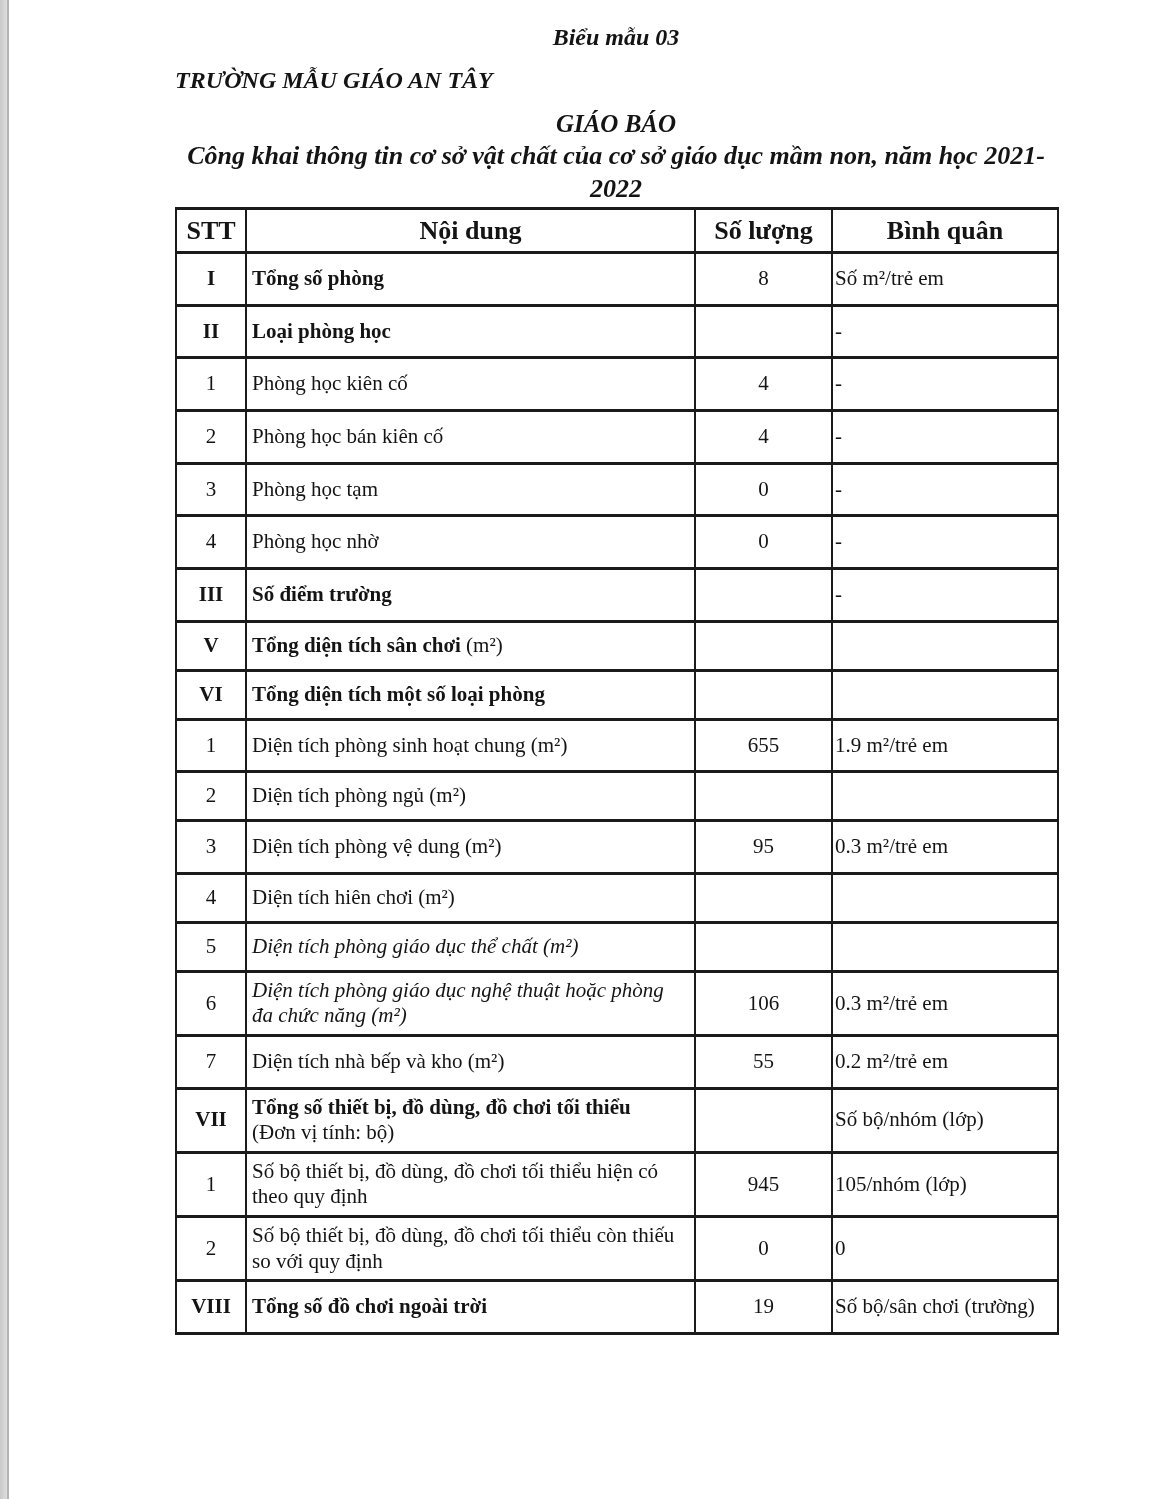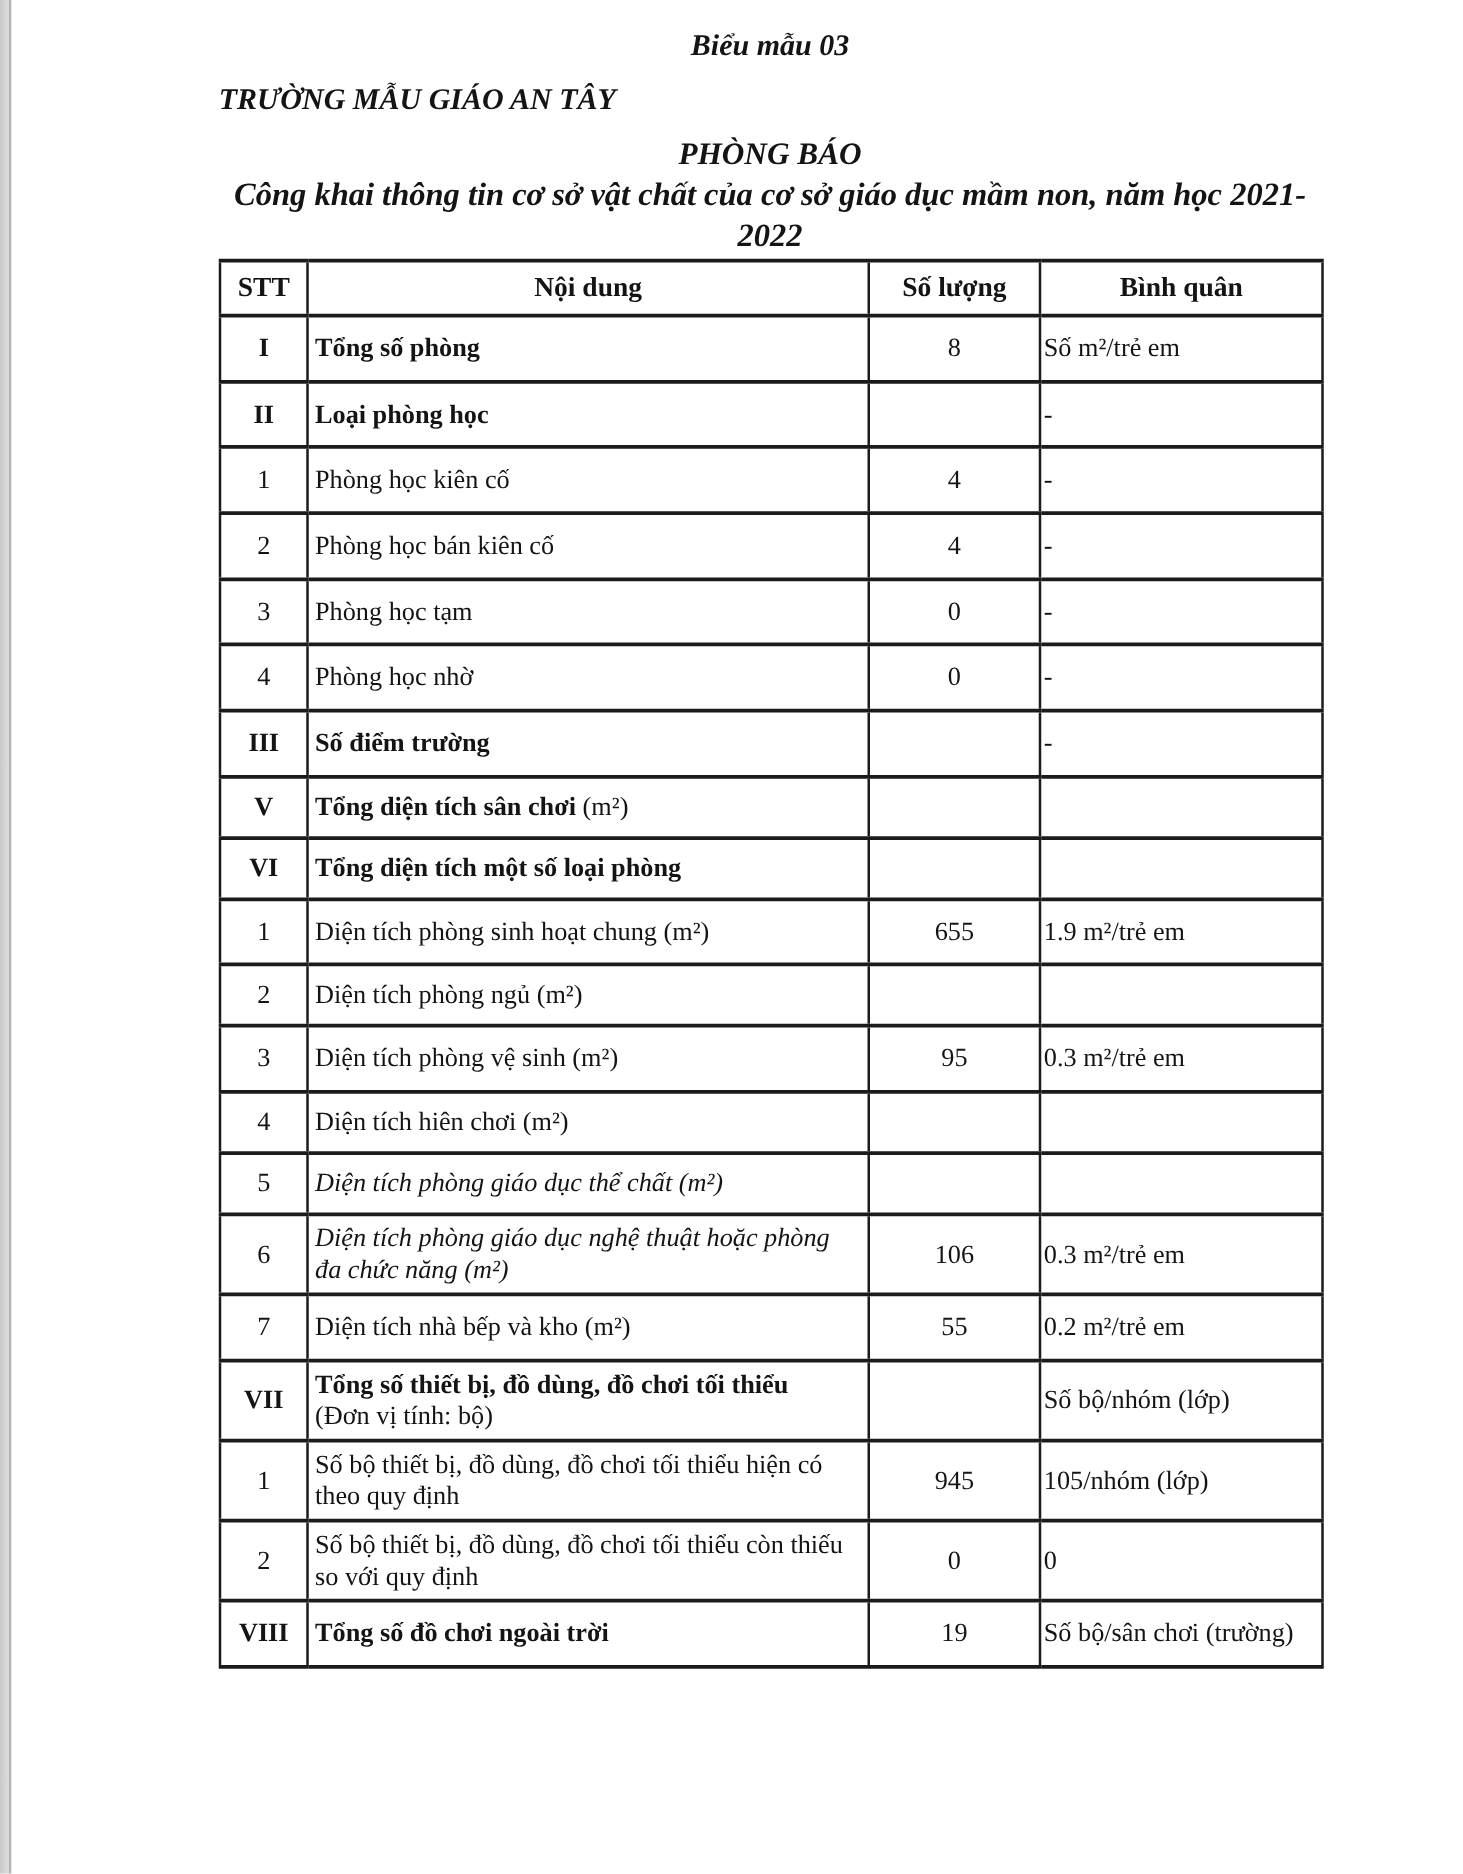--- a/index.html
+++ b/index.html
@@ -43,21 +43,21 @@
     font-size: 21px;
   }
   table.facilities th, table.facilities td {
     border-left: 2px solid #1b1b1b;
     border-right: 2px solid #1b1b1b;
     border-top: 3px solid #1b1b1b;
     border-bottom: 3px solid #1b1b1b;
     vertical-align: middle;
     line-height: 1.22;
   }
-  th { height: 44px; font-weight: bold; text-align: center; font-size: 22px; }
+  th { height: 44px; font-weight: bold; text-align: center; font-size: 26px; }
   td { height: 49px; }
   tr.r-last td { height: 41px; }
 
   .c-stt     { text-align: center; padding: 2px; }
   .c-content { text-align: left; padding: 5px 16px 5px 5px; }
   .c-qty     { text-align: center; padding: 2px; }
   .c-avg     { text-align: left; padding: 12px 2px; }
 
   tr.sec .c-stt  { font-weight: bold; }
   tr.sec .main   { font-weight: bold; }
@@ -66,21 +66,21 @@
   tr.ital .suffix{ font-style: italic; }
 </style>
 </head>
 <body>
 
 <div class="page-edge"></div>
 
 <div class="doc">
   <div class="line center form-number">Biểu mẫu 03</div>
   <div class="line school">TRƯỜNG MẪU GIÁO AN TÂY</div>
-  <div class="line center notice-title">PHÒNG BÁO</div>
+  <div class="line center notice-title">GIÁO BÁO</div>
   <div class="line center notice-sub">Công khai thông tin cơ sở vật chất của cơ sở giáo dục mầm non, năm học 2021-2022</div>
 
   <table class="facilities">
     <colgroup>
       <col style="width:70px">
       <col style="width:449px">
       <col style="width:137px">
       <col style="width:226px">
     </colgroup>
     <thead>
@@ -153,21 +153,21 @@
         <td class="c-avg">1.9 m²/trẻ em</td>
       </tr>
       <tr class="itm">
         <td class="c-stt">2</td>
         <td class="c-content"><span class="main">Diện tích phòng ngủ (m²)</span> <span class="suffix"></span></td>
         <td class="c-qty"></td>
         <td class="c-avg"></td>
       </tr>
       <tr class="itm">
         <td class="c-stt">3</td>
-        <td class="c-content"><span class="main">Diện tích phòng vệ sinh (m²)</span> <span class="suffix"></span></td>
+        <td class="c-content"><span class="main">Diện tích phòng vệ dung (m²)</span> <span class="suffix"></span></td>
         <td class="c-qty">95</td>
         <td class="c-avg">0.3 m²/trẻ em</td>
       </tr>
       <tr class="itm">
         <td class="c-stt">4</td>
         <td class="c-content"><span class="main">Diện tích hiên chơi (m²)</span> <span class="suffix"></span></td>
         <td class="c-qty"></td>
         <td class="c-avg"></td>
       </tr>
       <tr class="itm ital">

